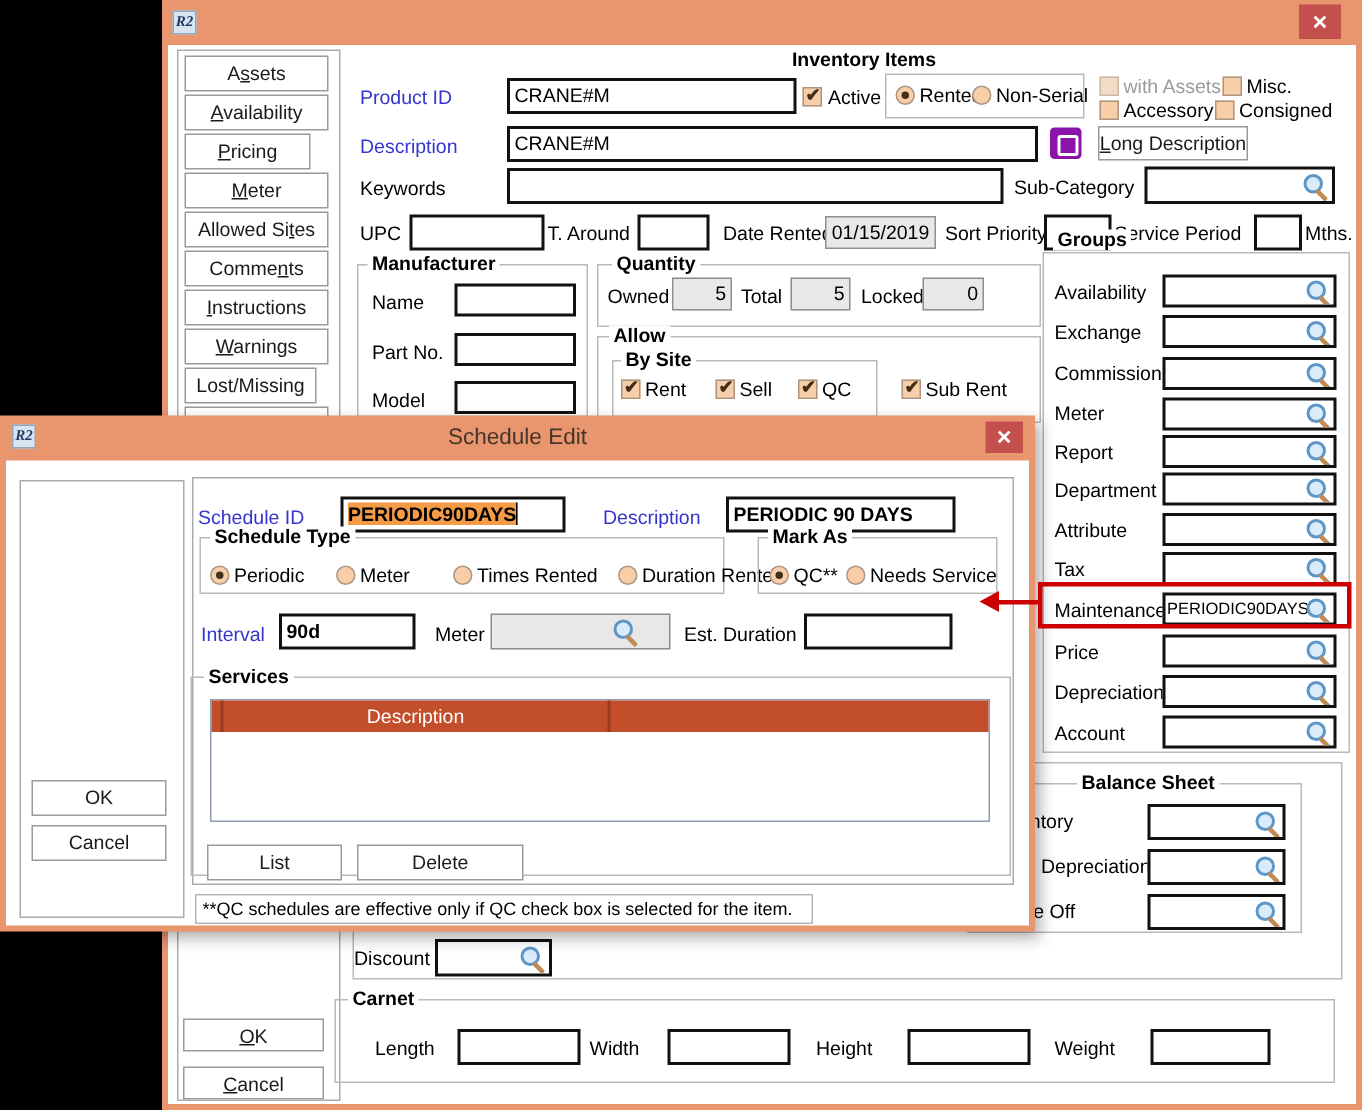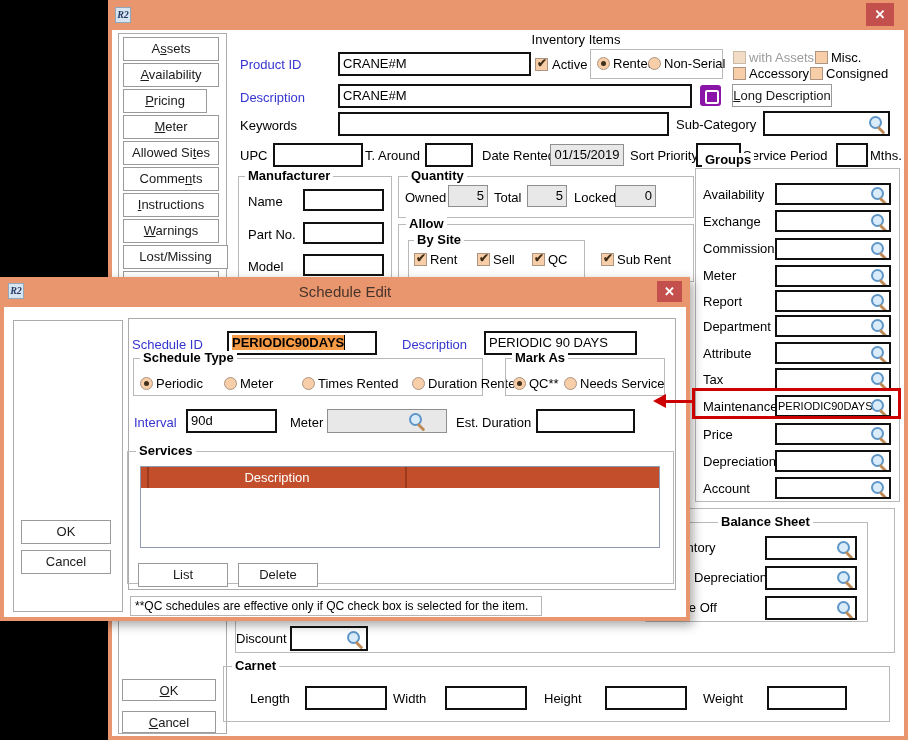--- a/index.html
+++ b/index.html
@@ -33,21 +33,21 @@
   .rad{position:absolute;width:13px;height:13px;border-radius:50%;background:#F7CEA8;border:1px solid #ad9582}
   .rad.on::after{content:"";position:absolute;left:3px;top:3px;width:5px;height:5px;border-radius:50%;background:#40301c}
   .mag{position:absolute;width:18px;height:18px}
   .mag::before{content:"";position:absolute;left:1px;top:1px;width:9px;height:9px;border:2px solid #5E96C8;
                border-radius:50%;background:#DAECFA}
   .mag::after{content:"";position:absolute;left:11px;top:11px;width:9px;height:3px;background:#BE8B57;
               transform:rotate(45deg);transform-origin:0 0;border-radius:1px}
   .plicon{position:absolute;width:21px;height:21px;background:#8A15A8;border-radius:3px}
   .plicon::after{content:"";position:absolute;left:5px;top:5px;width:10px;height:10px;border:2px solid #fff;border-radius:2px}
   .sel{background:#F59B45;font-weight:bold;border-right:1px solid #000}
-  .bold{font-weight:normal}
+  .bold{font-weight:bold}
   .thc{color:#fff;text-align:center;line-height:21px;overflow:hidden}
 </style>
 </head>
 <body>
 
 <div id="page">
 
   <div class="win" style="left:108px;top:0;width:800px;height:740px">
     <div class="r2" style="left:7px;top:7px">
       <span>R2</span>
@@ -65,21 +65,21 @@
     <div class="btn" style="left:15px;top:115px;width:96px;height:24px">
       <span></span><span class="u">M</span><span>eter</span></div>
     <div class="btn" style="left:15px;top:141px;width:96px;height:24px">
       <span>Allowed Si</span><span class="u">t</span><span>es</span></div>
     <div class="btn" style="left:15px;top:167px;width:96px;height:24px">
       <span>Comme</span><span class="u">n</span><span>ts</span></div>
     <div class="btn" style="left:15px;top:193px;width:96px;height:24px">
       <span></span><span class="u">I</span><span>nstructions</span></div>
     <div class="btn" style="left:15px;top:219px;width:96px;height:24px">
       <span></span><span class="u">W</span><span>arnings</span></div>
-    <div class="btn" style="left:15px;top:245px;width:105px;height:24px">
+    <div class="btn" style="left:15px;top:245px;width:88px;height:24px">
       <span>Lost/Missin</span><span class="u">g</span><span></span></div>
     <div class="btn" style="left:15px;top:271px;width:96px;height:24px"></div>
 
     <div class="lbl bold" style="left:368px;top:32px;width:200px;text-align:center">Inventory Items</div>
 
     <div class="lbl blue" style="left:132px;top:57px">Product ID</div>
     <div class="fld" style="left:230px;top:52px;width:193px;height:24px">
       <span>CRANE#M</span></div>
     <div class="cb on" style="left:427px;top:58px"></div>
     <div class="lbl" style="left:444px;top:57px">Active</div>
@@ -299,21 +299,21 @@
     <div class="gb" style="left:127px;top:174px;width:547px;height:133px"></div>
     <div class="leg" style="left:136px;top:167px">Services</div>
     <div class="abs" style="left:140px;top:189px;width:520px;height:82px;background:#fff;border:1px solid #8f9bb0">
       <div class="abs" style="left:0;top:0;width:518px;height:21px;background:#C24E2B;display:flex">
         <div class="thc" style="width:8px;border-right:2px solid #9C3A1E"></div>
         <div class="thc" style="width:258px;border-right:2px solid #9C3A1E">Description</div>
         <div class="thc" style="flex:1"></div>
       </div>
     </div>
     <div class="btn" style="left:138px;top:286px;width:90px;height:24px;line-height:22px">List</div>
-    <div class="btn" style="left:238px;top:286px;width:80px;height:24px;line-height:22px">Delete</div>
+    <div class="btn" style="left:238px;top:286px;width:111px;height:24px;line-height:22px">Delete</div>
 
     <div class="abs" style="left:130px;top:319px;width:412px;height:20px;background:#fff;border:1px solid #b5b5b5;
          font-size:12px;line-height:18px;padding-left:4px;white-space:nowrap">**QC schedules are effective only if QC check box is selected for the item.</div>
   </div>
 
   <div class="abs" style="left:692px;top:388px;width:209px;height:31px;border:3px solid #CC0000;z-index:9"></div>
   <div class="abs" style="left:665px;top:400px;width:29px;height:3px;background:#CC0000;z-index:9"></div>
   <div class="abs" style="left:653px;top:394px;width:0;height:0;border-top:7px solid transparent;
        border-bottom:7px solid transparent;border-right:13px solid #CC0000;z-index:9"></div>
 

